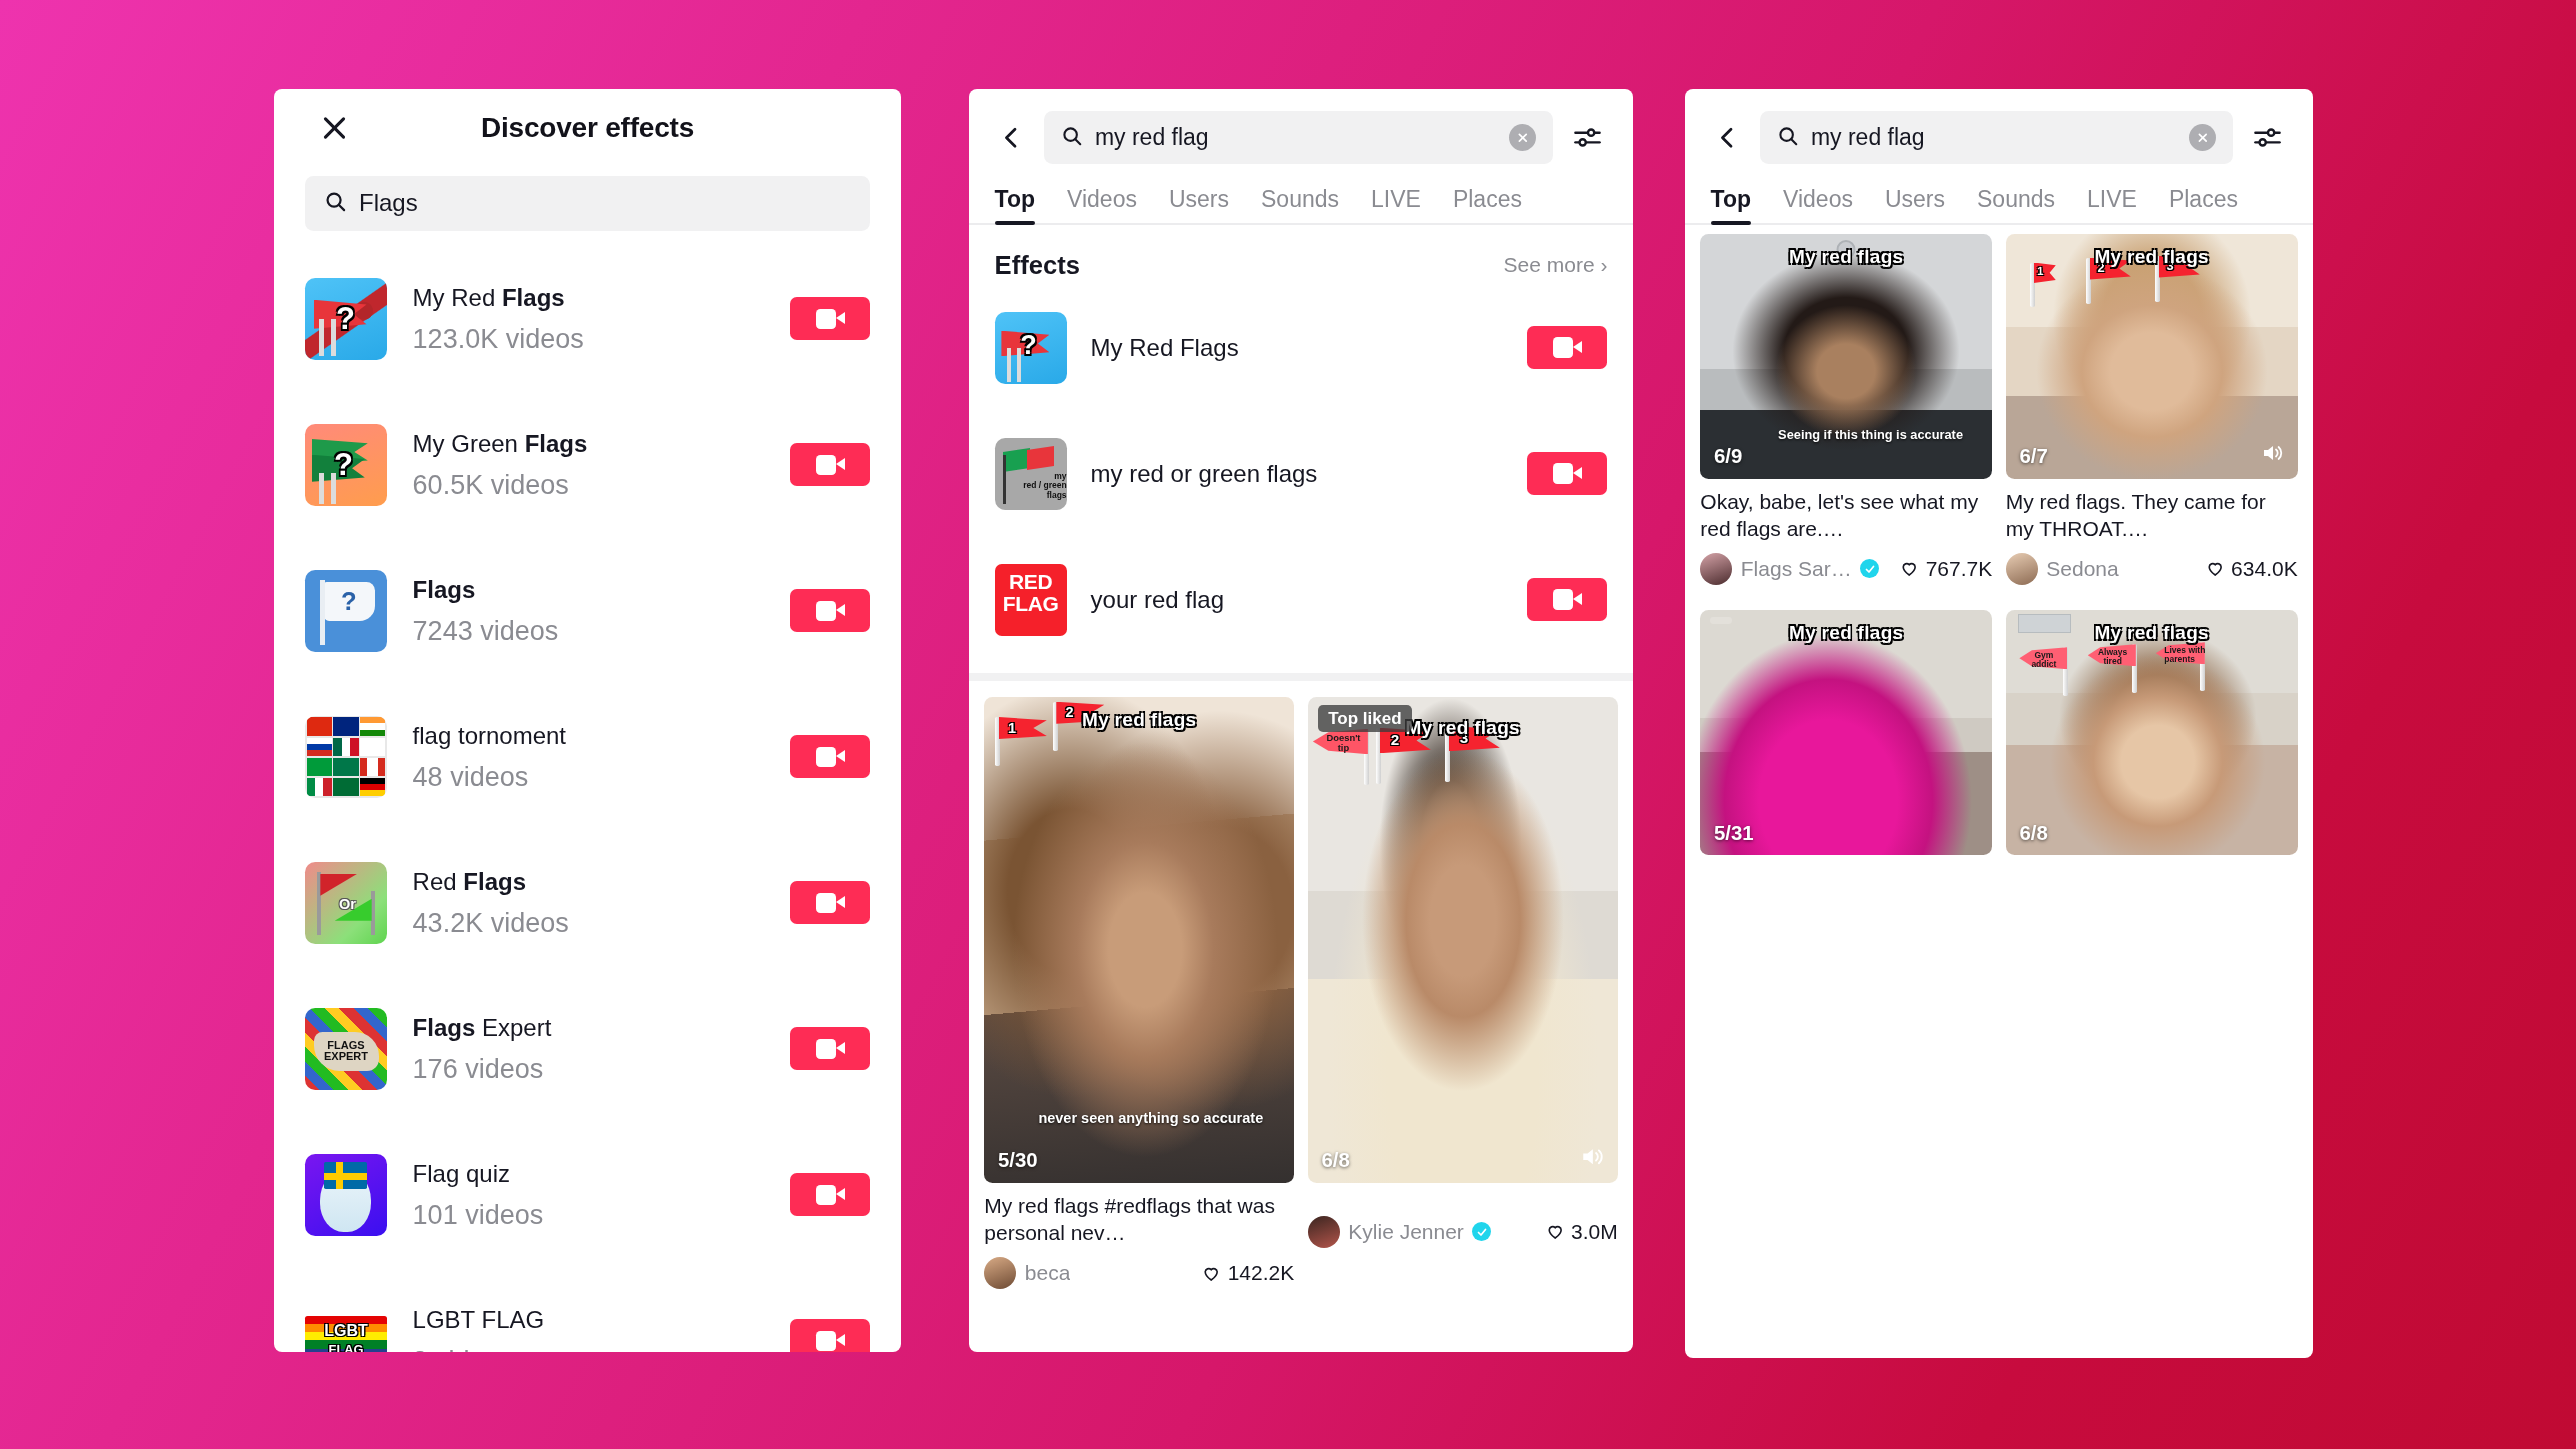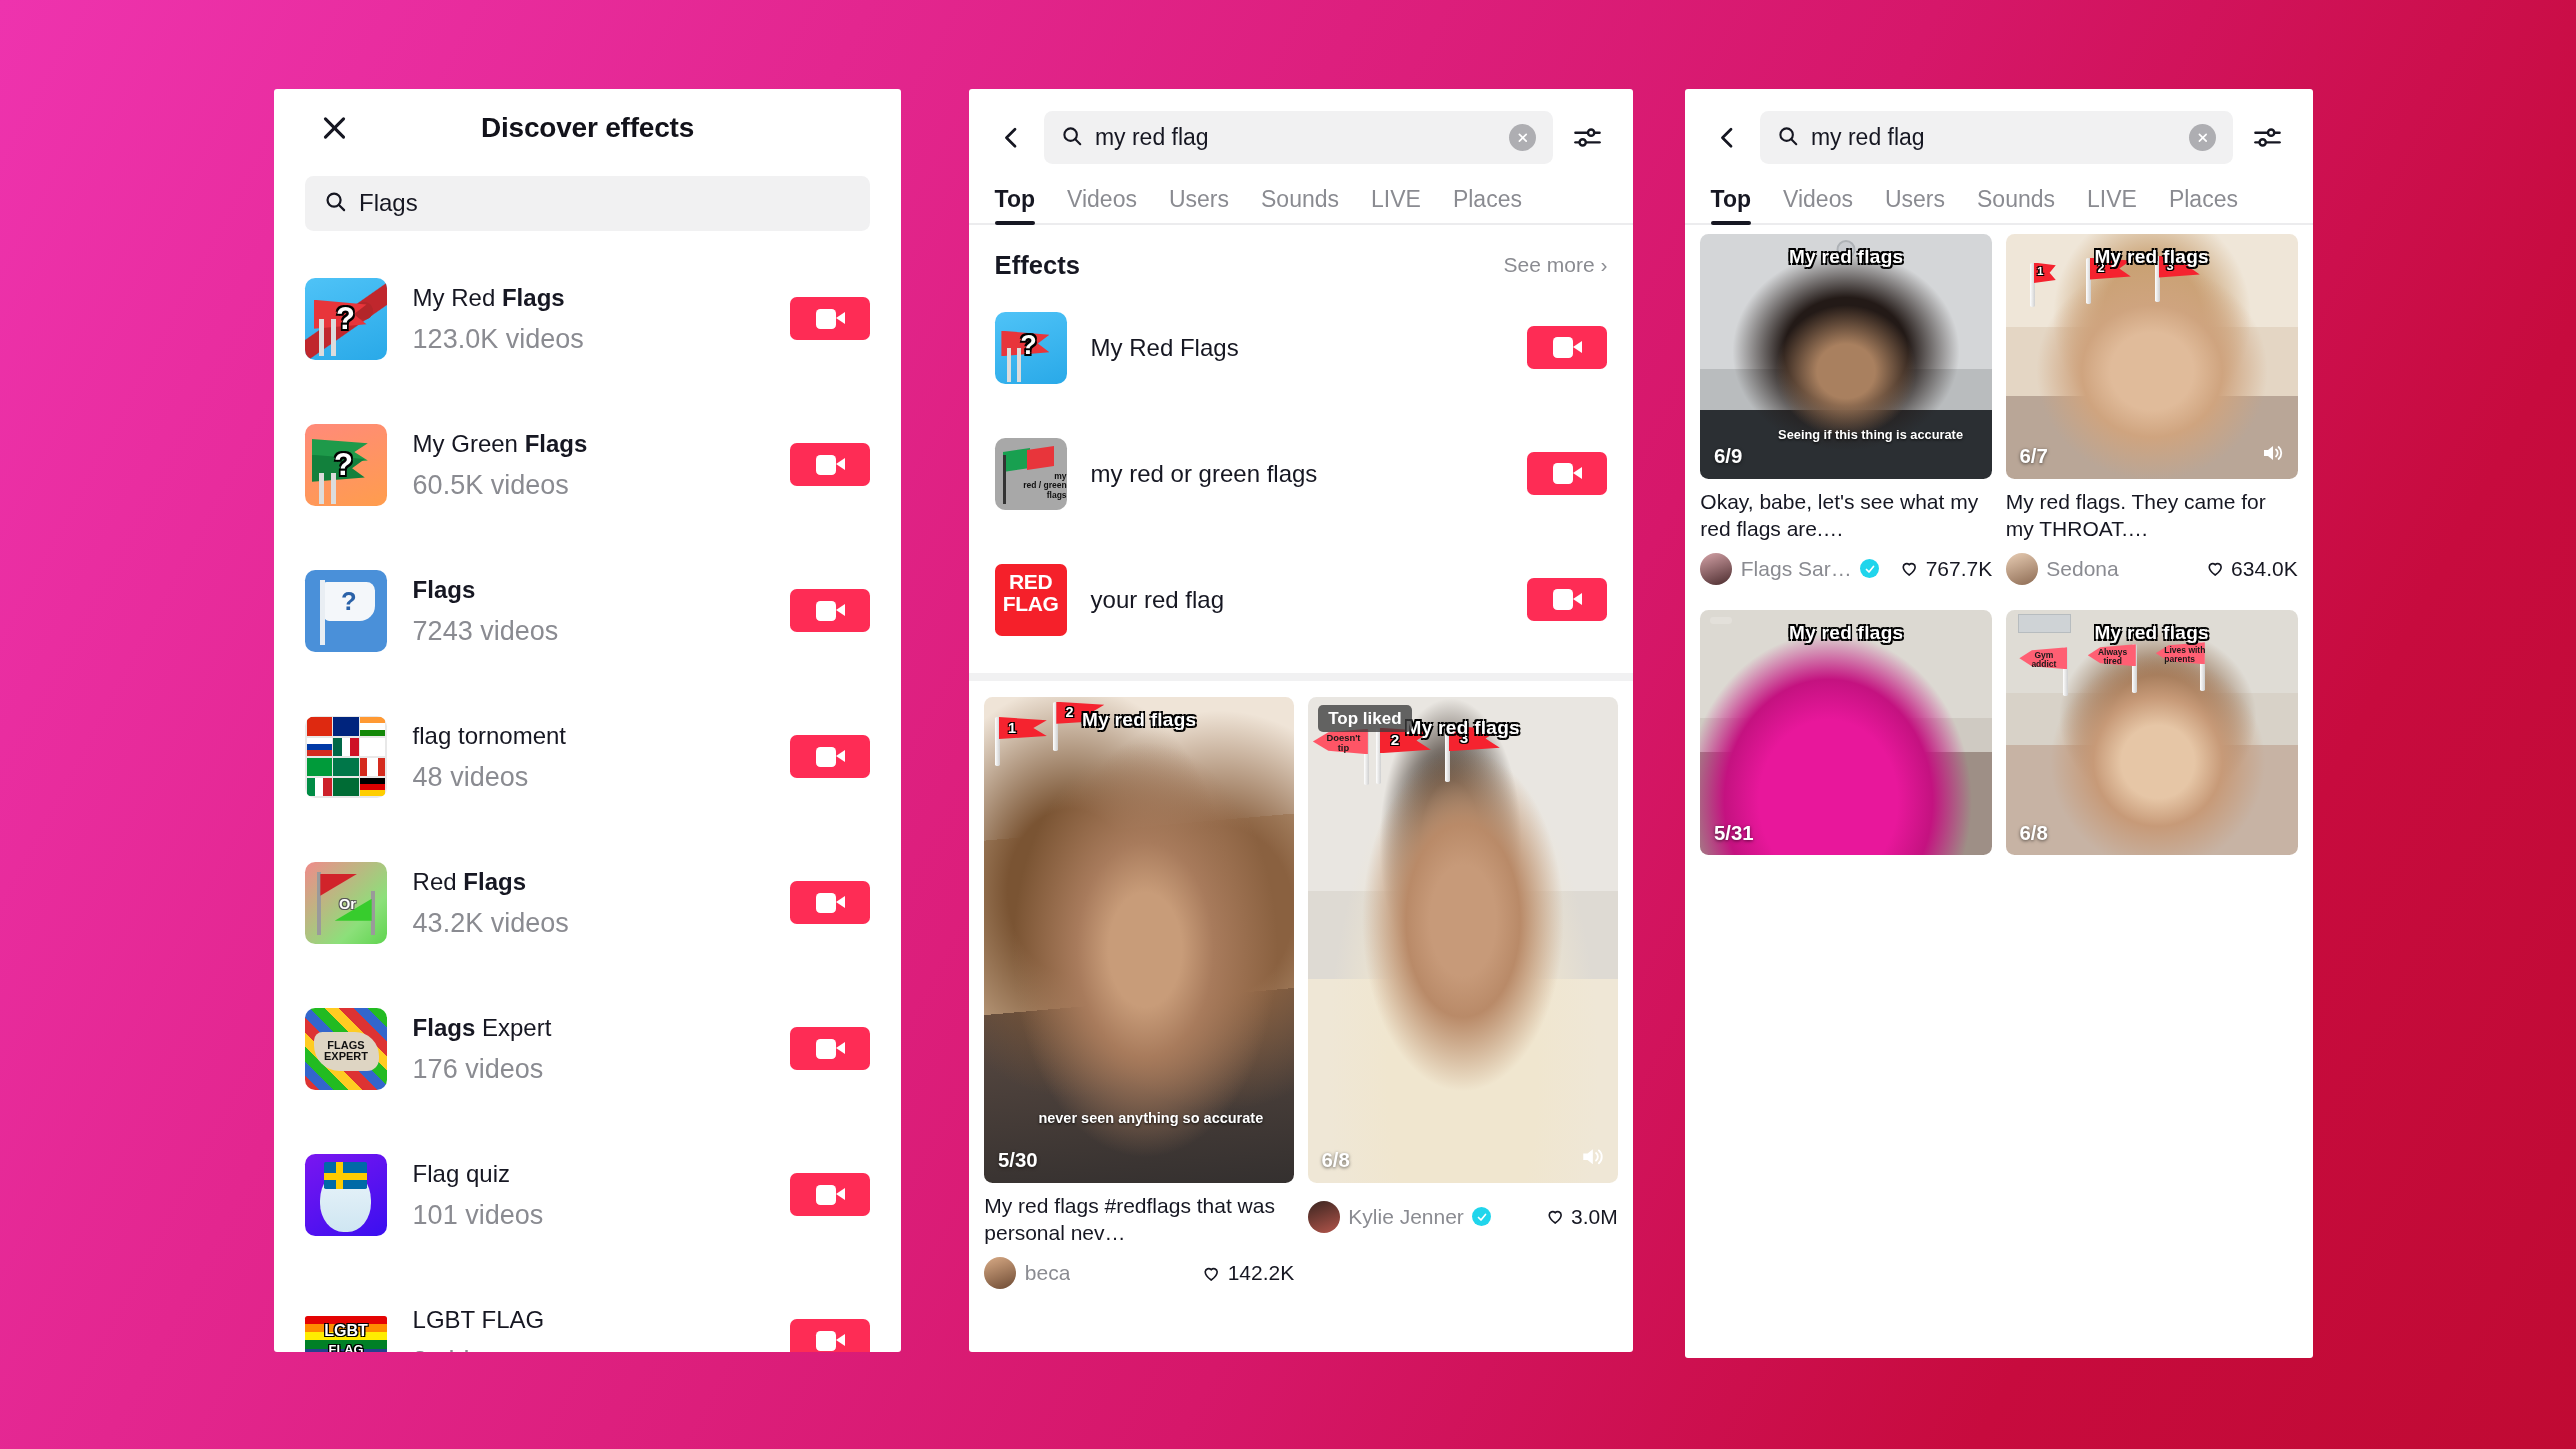--- a/index.html
+++ b/index.html
@@ -5,21 +5,21 @@
   * { box-sizing: border-box; margin: 0; padding: 0; }
   html, body { width: 2576px; height: 1449px; overflow: hidden; }
   body {
     font-family: "Liberation Sans", sans-serif;
     background: linear-gradient(118deg, #ee33ae 0%, #e3268f 26%, #d6176a 58%, #c70b3e 82%, #c00a33 100%);
     position: relative;
   }
   .panel {
     position: absolute;
     background: #ffffff;
-    border-radius: 3px;
+    border-radius: 8px;
     overflow: hidden;
   }
   
   #panel-discover { left: 274px; top: 89px; width: 627px; height: 1263px; }
   .p1-header { height: 78px; display: flex; align-items: center; position: relative; }
   .p1-close { position: absolute; left: 41px; top: 50%; transform: translateY(-50%);
               width: 39px; height: 39px; display:flex; align-items:center; justify-content:center; cursor: pointer;}
   .p1-title { width: 100%; text-align: center; font-size: 28px; font-weight: bold; color: #12121a; letter-spacing:-0.2px;}
   .p1-searchbar {
     margin: 8.5px 31px 0 31px; height: 55px; background: #f1f1f2; border-radius: 8.5px;
@@ -447,21 +447,21 @@
         <div class="ov-title" style="top:20.4px;">My red flags</div>
         <div class="ov-count">6/8</div>
         <div class="ov-sound">
           <svg width="25.6" height="25.6" viewBox="0 0 24 24" fill="#fff">
               <path d="M4 9v6h4l5 4V5L8 9H4z"></path>
             <path d="M16 8.5a4.5 4.5 0 0 1 0 7" stroke="#fff" stroke-width="1.8" fill="none" stroke-linecap="round"></path>
             <path d="M18.6 6a8 8 0 0 1 0 12" stroke="#fff" stroke-width="1.8" fill="none" stroke-linecap="round"></path>
             </svg>
         </div>
       </div>
-      <div class="vid-foot" style="margin-top:18px;">
+      <div class="vid-foot" style="margin-top:33px;">
         <span class="avatar" style="background:linear-gradient(160deg,#3a2520,#b3554b);"></span>
         <span class="author">Kylie Jenner</span>
         <span class="verified">
           <svg width="12" height="12" viewBox="0 0 24 24" fill="none" stroke="#fff" stroke-width="3.4" stroke-linecap="round" stroke-linejoin="round">
               <polyline points="5,13 10,18 19,7"></polyline>
             </svg>
         </span>
         <span class="likes">
           <svg width="20.4" height="20.4" viewBox="0 0 24 24" fill="none" stroke="#161722" stroke-width="1.9">
             <path d="M12 20s-7-4.6-7-9.3A4 4 0 0 1 12 8a4 4 0 0 1 7 2.7C19 15.4 12 20 12 20z"></path>

